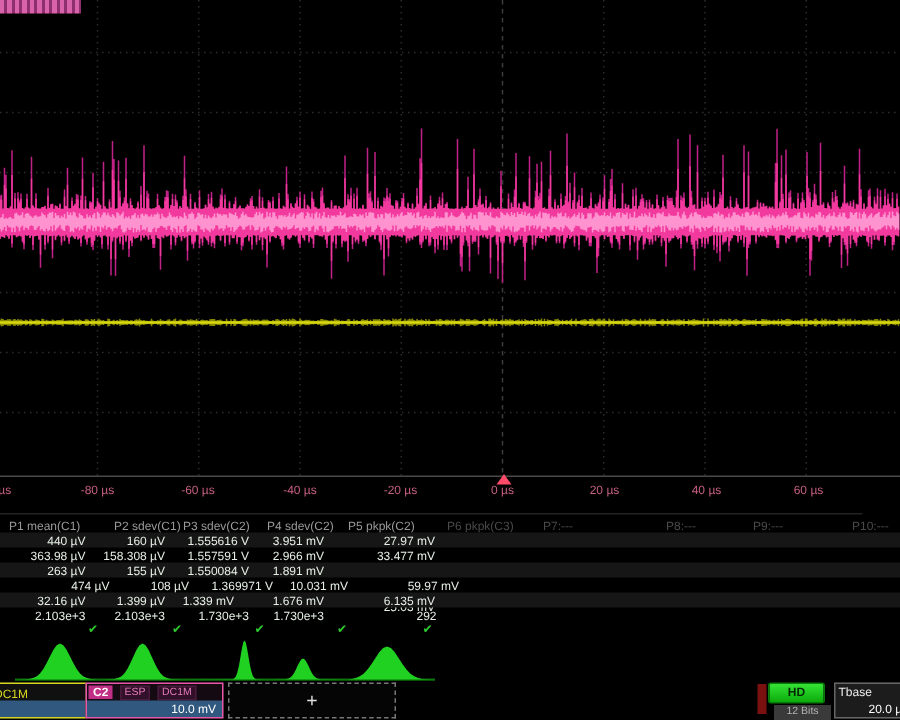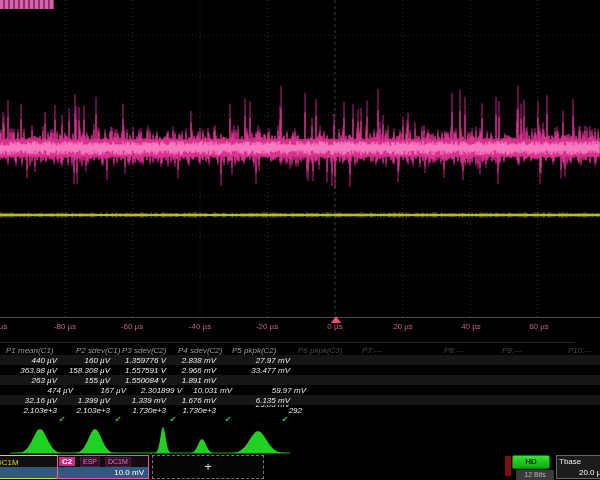--- a/index.html
+++ b/index.html
@@ -19,21 +19,21 @@
   .tick{
     position:absolute;top:2px;transform:translateX(-50%);
     color:#c75f82;font-size:8px;white-space:nowrap;
   }
   #trig-marker{
     position:absolute;left:331px;top:-4px;width:0;height:0;
     border-left:5px solid transparent;border-right:5px solid transparent;
     border-bottom:7px solid #ff4b6a;
   }
   
-  #measure{position:absolute;left:0;top:342px;width:575px;height:84px;border-top:1px solid #222;font-style:italic;}
+  #measure{position:absolute;left:0;top:342px;width:575px;height:84px;border-top:1px solid #222;}
   .mrow{position:absolute;left:0;width:600px;height:10px;}
   .mrow.stripe{background:#161616;}
   .mhead{position:absolute;top:1px;font-size:8px;color:#9a9a9a;white-space:nowrap;}
   .mhead.dim{color:#4a4a4a;}
   .mval{position:absolute;top:1px;width:80px;text-align:right;font-size:8px;color:#e6efe6;white-space:nowrap;}
   .mcheck{position:absolute;top:0;font-size:8px;color:#2ecc2e;transform:translateX(-50%);}
   
   #histicons{position:absolute;left:0;top:426px;}
   
   #bottom-bar{position:absolute;left:0;top:455px;width:600px;height:25px;background:#000;}
@@ -112,58 +112,58 @@
         <span class="mhead" style="left: 232px;">P5 pkpk(C2)</span>
         <span class="mhead dim" style="left: 298px;">P6 pkpk(C3)</span>
         <span class="mhead dim" style="left: 362px;">P7:---</span>
         <span class="mhead dim" style="left: 444px;">P8:---</span>
         <span class="mhead dim" style="left: 502px;">P9:---</span>
         <span class="mhead dim" style="left: 568px;">P10:---</span>
       </div>
       <div class="mrow stripe" style="top: 12px;">
         <span class="mval" style="left: -23px;">440 µV</span>
         <span class="mval" style="left: 30px;">160 µV</span>
-        <span class="mval" style="left: 86px;">1.359776 V</span>
-        <span class="mval" style="left: 136px;">2.838 mV</span>
+        <span class="mval" style="left: 86px;">1.555616 V</span>
+        <span class="mval" style="left: 136px;">3.951 mV</span>
         <span class="mval" style="left: 210px;">27.97 mV</span>
       </div>
       <div class="mrow" style="top: 22px;">
         <span class="mval" style="left: -23px;">363.98 µV</span>
         <span class="mval" style="left: 30px; text-align: right;">158.308 µV</span>
         <span class="mval" style="left: 86px;">1.557591 V</span>
         <span class="mval" style="left: 136px;">2.966 mV</span>
         <span class="mval" style="left: 210px;">33.477 mV</span>
       </div>
       <div class="mrow stripe" style="top: 32px;">
         <span class="mval" style="left: -23px;">263 µV</span>
         <span class="mval" style="left: 30px;">155 µV</span>
         <span class="mval" style="left: 86px;">1.550084 V</span>
         <span class="mval" style="left: 136px;">1.891 mV</span>
         <span class="mval" style="left: 210px; margin-top: 24px;">25.03 mV</span>
       </div>
       <div class="mrow" style="top: 42px; margin-left: 16px;">
         <span class="mval" style="left: -23px;">474 µV</span>
-        <span class="mval" style="left: 30px;">167 µV</span>
-        <span class="mval" style="left: 86px;">2.301899 V</span>
+        <span class="mval" style="left: 30px;">108 µV</span>
+        <span class="mval" style="left: 86px;">1.369971 V</span>
         <span class="mval" style="left: 136px;">10.031 mV</span>
         <span class="mval" style="left: 210px;">59.97 mV</span>
       </div>
       <div class="mrow stripe" style="top: 52px;">
         <span class="mval" style="left: -23px;">32.16 µV</span>
         <span class="mval" style="left: 30px;">1.399 µV</span>
-        <span class="mval" style="left: 86px;">1.339 mV</span>
+        <span class="mval" style="left: 76px;">1.339 mV</span>
         <span class="mval" style="left: 136px;">1.676 mV</span>
         <span class="mval" style="left: 210px;">6.135 mV</span>
       </div>
       <div class="mrow" style="top: 62px;">
         <span class="mval" style="left: -23px;">2.103e+3</span>
         <span class="mval" style="left: 30px;">2.103e+3</span>
         <span class="mval" style="left: 86px;">1.730e+3</span>
         <span class="mval" style="left: 136px;">1.730e+3</span>
-        <span class="mval" style="left: 222px;">292</span>
+        <span class="mval" style="left: 211px;">292</span>
       </div>
       <div class="mrow" style="top: 72px;">
         <span class="mcheck" style="left: 62px;">✔</span>
         <span class="mcheck" style="left: 118px;">✔</span>
         <span class="mcheck" style="left: 173px;">✔</span>
         <span class="mcheck" style="left: 228px;">✔</span>
         <span class="mcheck" style="left: 285px;">✔</span>
       </div>
     </div>
 

